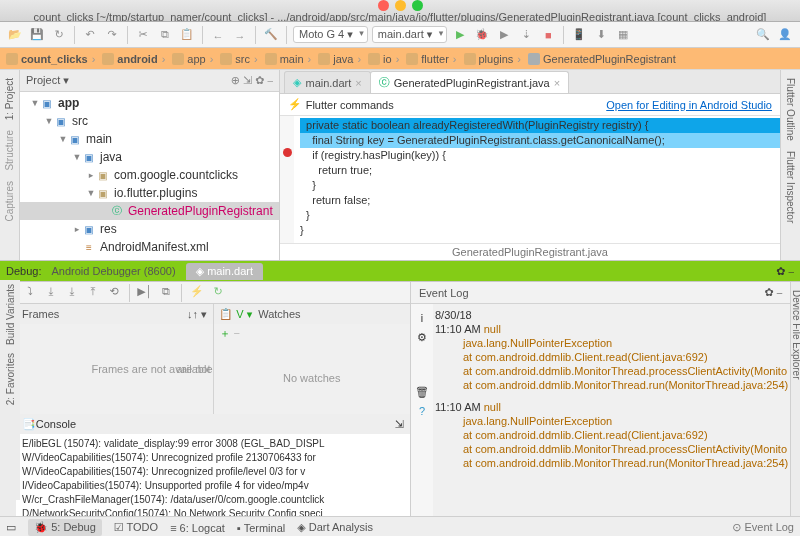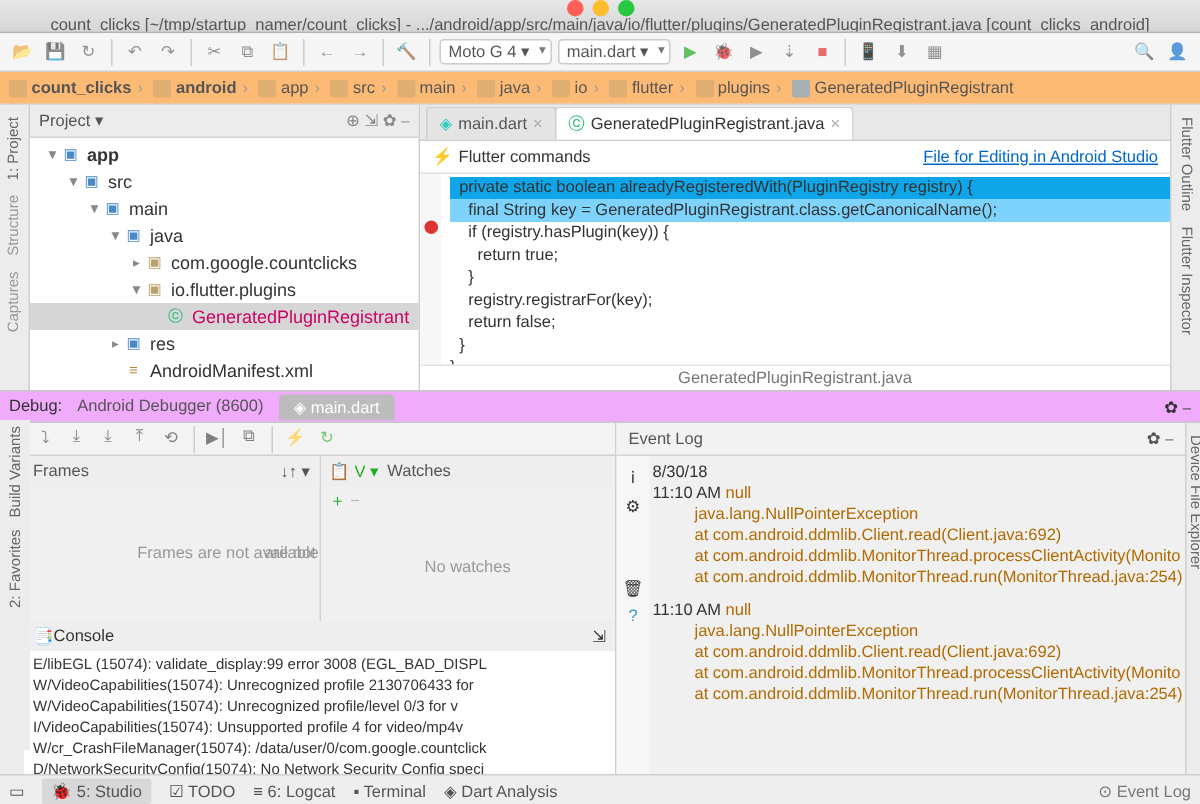--- a/index.html
+++ b/index.html
@@ -50,21 +50,21 @@
 .code-area { flex:1; display:flex; overflow:hidden; font-family:Menlo,Monaco,monospace; font-size:11px; }
 .gutter { width:28px; background:#f7f7f7; color:#999; text-align:right; padding:2px 4px 0 0; line-height:15px; border-right:1px solid #eee; }
 .gutter-bp { width:14px; background:#f7f7f7; text-align:center; line-height:15px; }
 .bp-dot { display:inline-block; width:9px; height:9px; background:#d33; border-radius:50%; }
 .code { flex:1; padding:2px 0 0 6px; line-height:15px; }
 .code .line { white-space:pre; } 
 .line-dim { background:#0ea5e9; }
 .line-error { background:#7dd3fc; }
 .divider-file { text-align:center; font-size:11px; color:#777; padding:2px; border-top:1px solid #e3e3e3; }
 
-.debug-bar { height:22px; background:#f0abfc; border-top:1px solid #c8c8c8; border-bottom:1px solid #c8c8c8; display:flex; align-items:center; padding:0 6px; font-size:11px;justify-content:center; }
+.debug-bar { height:22px; background:#84cc16; border-top:1px solid #c8c8c8; border-bottom:1px solid #c8c8c8; display:flex; align-items:center; padding:0 6px; font-size:11px;justify-content:center; }
 .dtab { padding:2px 10px; color:#555; }
 .dtab.active { background:#bcbcbc; color:#fff; border-radius:3px 3px 0 0; }
 
 .lower { display:flex; height:234px; }
 .debug-rail { width:22px; background:#ececec; display:flex; flex-direction:column; align-items:center; gap:6px; padding-top:6px; }
 .dbg-btn { width:16px; height:16px; font-size:11px; text-align:center; opacity:.6; }
 .mid-left { display:flex; flex-direction:column; flex:0 0 394px; }
 .debug-toolbar { height:22px; background:#f3f3f3; border-bottom:1px solid #d0d0d0; display:flex; align-items:center; padding:0 6px; gap:5px; }
 .frames-watches { display:flex; height:110px; }
 .frames { flex:1; border-right:1px solid #d3d3d3; display:flex; flex-direction:column; }
@@ -251,42 +251,41 @@
         </div>
       <div class="etab active">
           <span style="color:#2b7">ⓒ</span>
           <span>GeneratedPluginRegistrant.java</span>
           <span class="close">×</span>
         </div>
     </div>
     <div class="flutter-bar">
       <span style="color:#d80;margin-right:4px">⚡</span>
       <span>Flutter commands</span>
-      <a href="#">File for Editing in Android Studio</a>
+      <a href="#">Open for Editing in Android Studio</a>
     </div>
     <div class="code-area">
       <div class="gutter-bp">
         <div>&nbsp;</div>
           <div>&nbsp;</div>
           <div><span class="bp-dot"></span></div>
         <div>&nbsp;</div>
           <div>&nbsp;</div>
           <div>&nbsp;</div>
           <div>&nbsp;</div>
           <div>&nbsp;</div>
           <div>&nbsp;</div>
       </div>
       <div class="code">
         <div class="line line-dim"></div>
         <div class="line line-dim">  private static boolean alreadyRegisteredWith(PluginRegistry registry) {</div>
         <div class="line line-error">    final String key = GeneratedPluginRegistrant.class.getCanonicalName();</div>
         <div class="line">    if (registry.hasPlugin(key)) {</div>
         <div class="line">      return true;</div>
         <div class="line">    }</div>
-        <div class="line">    registry.registrarFor(key);</div>
         <div class="line">    return false;</div>
         <div class="line">  }</div>
         <div class="line">}</div>
       </div>
     </div>
     <div class="divider-file">GeneratedPluginRegistrant.java</div>
   </div>
 
   <div class="right-rail">
     <span class="rail-text" style="writing-mode:vertical-rl;transform:none">Flutter Outline</span>
@@ -396,21 +395,21 @@
   </div>
 </div>
 
 <div style="position:absolute;left:0;top:280px;width:20px;height:220px;background:#ececec;display:flex;flex-direction:column;align-items:center">
   <span class="rail-text">Build Variants</span>
   <span class="rail-text">2: Favorites</span>
 </div>
 
 <div class="bottom-bar">
   <span>▭</span>
-  <span class="active-btn">🐞 <span>5: Studio</span></span>
+  <span class="active-btn">🐞 <span>5: Debug</span></span>
   <span>☑ <span>TODO</span></span>
   <span>≡ <span>6: Logcat</span></span>
   <span>▪ <span>Terminal</span></span>
   <span>◈ <span>Dart Analysis</span></span>
   <span class="bb-right">
     <span>⊙ <span>Event Log</span></span>
   </span>
 </div>
 
 </body></html>

